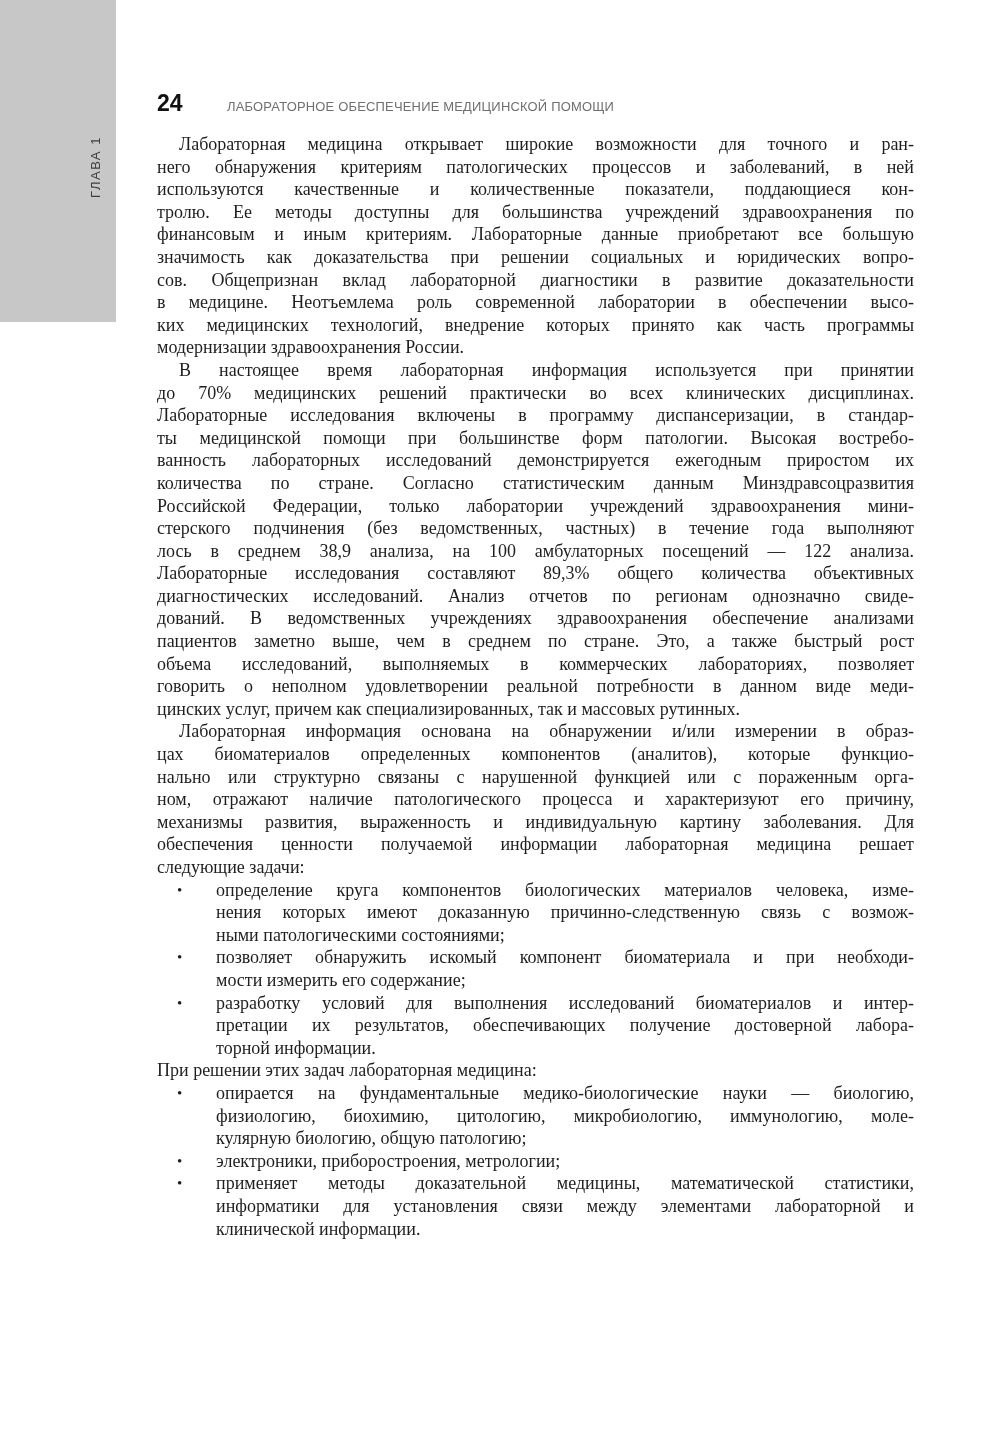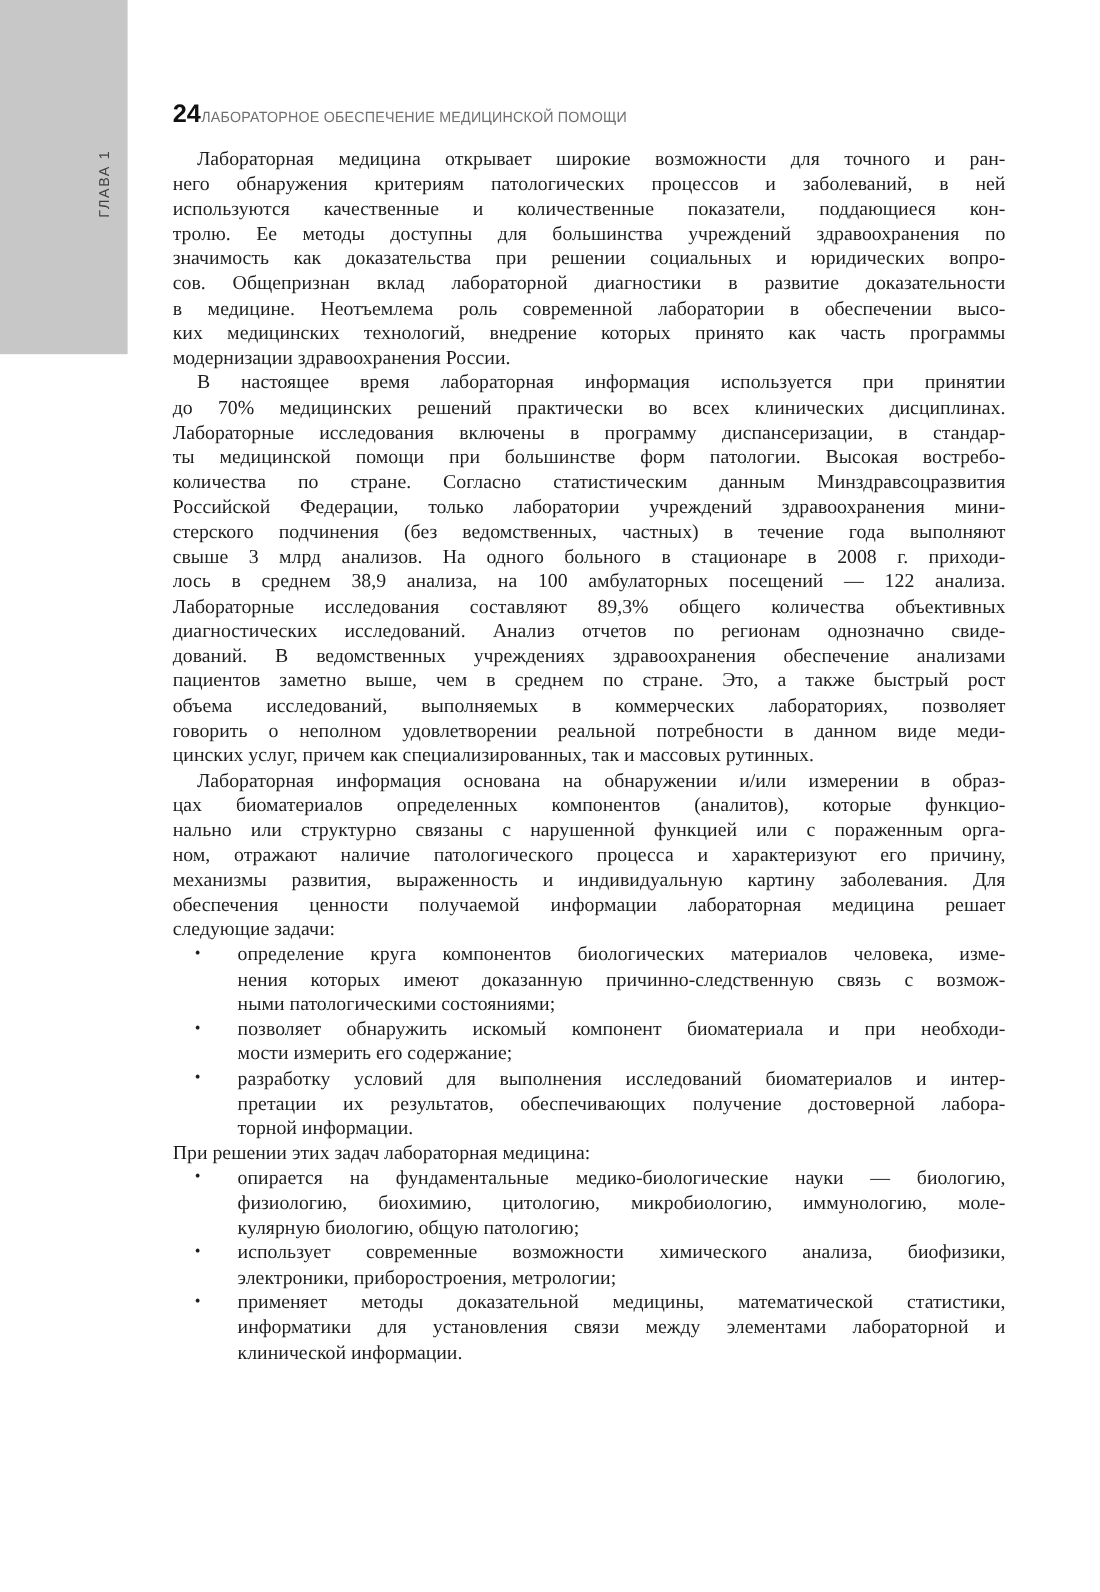--- a/index.html
+++ b/index.html
@@ -17,21 +17,21 @@
   .chapter-label{
     position:absolute;left:95px;top:167px;
     transform:translate(-50%,-50%) rotate(-90deg);
     white-space:nowrap;
     font-family:"Liberation Sans","DejaVu Sans",sans-serif;
     font-size:13px;letter-spacing:1.5px;color:#3f3f3f;
   }
   
   .page-header{
     position:absolute;left:157px;top:90px;width:757px;
-    display:flex;align-items:baseline;
+    display:flex;align-items:baseline;gap:44px;
   }
   .page-number{
     font-family:"Liberation Sans","DejaVu Sans",sans-serif;
     font-weight:bold;font-size:23px;color:#111;
   }
   .running-title{
     font-family:"Liberation Sans","DejaVu Sans",sans-serif;
     font-size:13.5px;color:var(--running-title,#6f6f6f);
     letter-spacing:0.2px;transform:scaleX(0.96);transform-origin:left bottom;
     white-space:nowrap;
@@ -61,35 +61,36 @@
   <span class="page-number">24</span>
   <span class="running-title">ЛАБОРАТОРНОЕ ОБЕСПЕЧЕНИЕ МЕДИЦИНСКОЙ ПОМОЩИ</span>
 </div>
 
 <div class="text-column">
     <div class="block para indent">
       <div class="line first">Лабораторная медицина открывает широкие возможности для точного и ран-</div>
       <div class="line">него обнаружения критериям патологических процессов и заболеваний, в ней</div>
       <div class="line">используются качественные и количественные показатели, поддающиеся кон-</div>
       <div class="line">тролю. Ее методы доступны для большинства учреждений здравоохранения по</div>
+      <div class="line">финансовым и иным критериям. Лабораторные данные приобретают все большую</div>
       <div class="line">значимость как доказательства при решении социальных и юридических вопро-</div>
       <div class="line">сов. Общепризнан вклад лабораторной диагностики в развитие доказательности</div>
       <div class="line">в медицине. Неотъемлема роль современной лаборатории в обеспечении высо-</div>
       <div class="line">ких медицинских технологий, внедрение которых принято как часть программы</div>
       <div class="line final">модернизации здравоохранения России.</div>
     </div>
     <div class="block para indent">
       <div class="line first">В настоящее время лабораторная информация используется при принятии</div>
       <div class="line">до 70% медицинских решений практически во всех клинических дисциплинах.</div>
       <div class="line">Лабораторные исследования включены в программу диспансеризации, в стандар-</div>
       <div class="line">ты медицинской помощи при большинстве форм патологии. Высокая востребо-</div>
+      <div class="line">ванность лабораторных исследований демонстрируется ежегодным приростом их</div>
       <div class="line">количества по стране. Согласно статистическим данным Минздравсоцразвития</div>
       <div class="line">Российской Федерации, только лаборатории учреждений здравоохранения мини-</div>
       <div class="line">стерского подчинения (без ведомственных, частных) в течение года выполняют</div>
-      <div class="line">свыше 3 млрд анализов. На одного больного в стационаре в 2008 г. приходи-</div>
       <div class="line">лось в среднем 38,9 анализа, на 100 амбулаторных посещений — 122 анализа.</div>
       <div class="line">Лабораторные исследования составляют 89,3% общего количества объективных</div>
       <div class="line">диагностических исследований. Анализ отчетов по регионам однозначно свиде-</div>
       <div class="line">дований. В ведомственных учреждениях здравоохранения обеспечение анализами</div>
       <div class="line">пациентов заметно выше, чем в среднем по стране. Это, а также быстрый рост</div>
       <div class="line">объема исследований, выполняемых в коммерческих лабораториях, позволяет</div>
       <div class="line">говорить о неполном удовлетворении реальной потребности в данном виде меди-</div>
       <div class="line final">цинских услуг, причем как специализированных, так и массовых рутинных.</div>
     </div>
     <div class="block para indent">
@@ -134,21 +135,20 @@
         <span class="marker">•</span>
         <div class="ilines">
           <div class="line">опирается на фундаментальные медико-биологические науки — биологию,</div>
           <div class="line">физиологию, биохимию, цитологию, микробиологию, иммунологию, моле-</div>
           <div class="line final">кулярную биологию, общую патологию;</div>
         </div>
       </div>
       <div class="item">
         <span class="marker">•</span>
         <div class="ilines">
-          <div class="line">использует современные возможности химического анализа, биофизики,</div>
           <div class="line final">электроники, приборостроения, метрологии;</div>
         </div>
       </div>
       <div class="item">
         <span class="marker">•</span>
         <div class="ilines">
           <div class="line">применяет методы доказательной медицины, математической статистики,</div>
           <div class="line">информатики для установления связи между элементами лабораторной и</div>
           <div class="line final">клинической информации.</div>
         </div>

